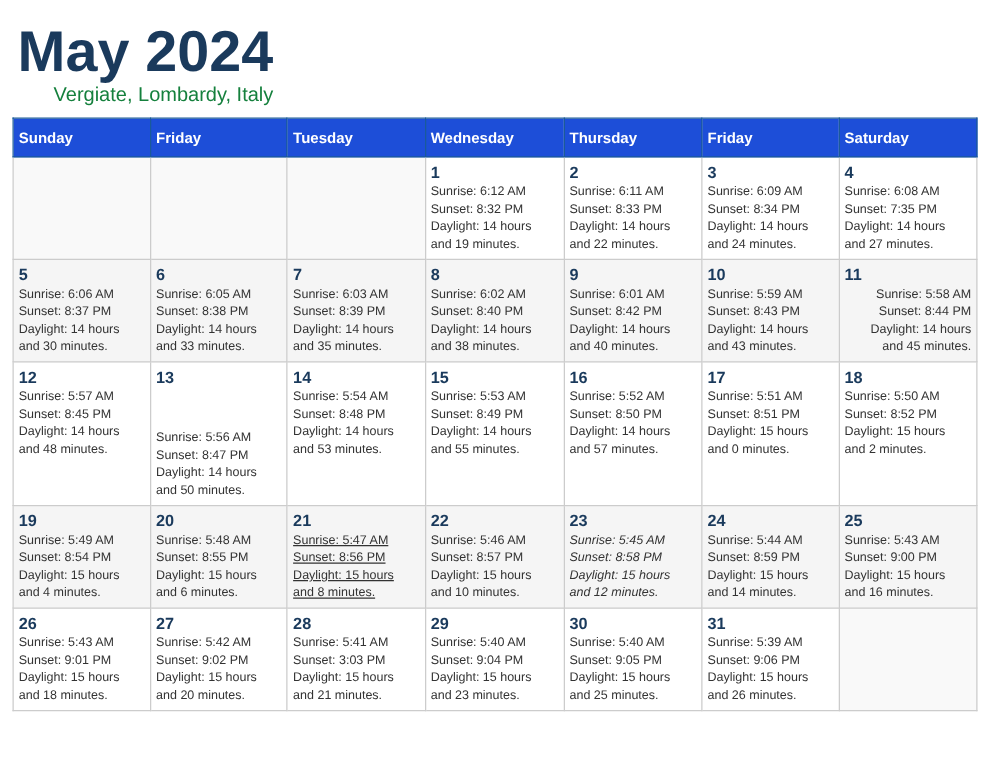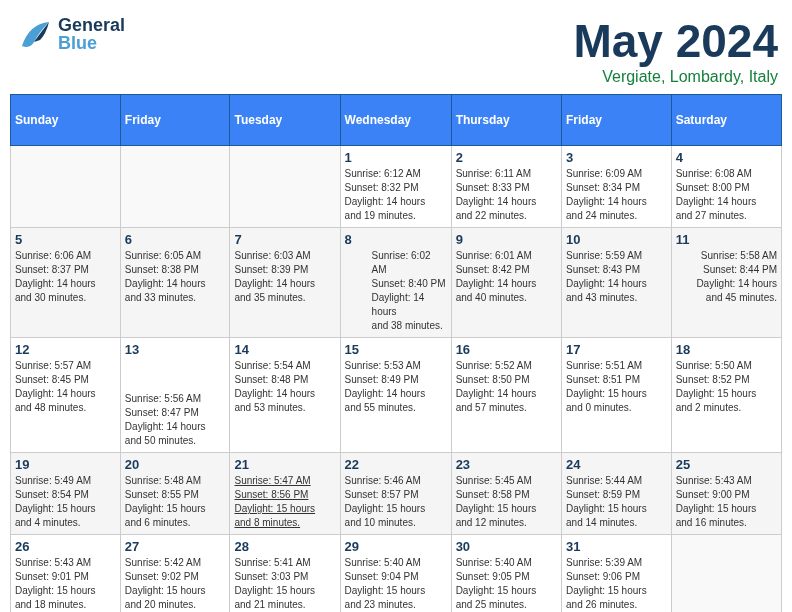--- a/index.html
+++ b/index.html
@@ -28,23 +28,23 @@
     .location-title {
       font-size: 16px;
       color: #15803d;
     }
     .calendar {
       width: 100%;
       border-collapse: collapse;
       font-size: 11px;
     }
     .calendar th {
-      background: #3b82f6;
+      background: #1d4ed8;
       color: #fff;
-      padding: 18px 4px;
+      padding: 8px 4px;
       text-align: left;
       font-size: 12px;
       border: 1px solid #1a5a9a;
     }
     .calendar td {
       border: 1px solid #ccc;
       vertical-align: top;
       padding: 4px;
       width: 113px;
       min-height: 80px;
@@ -92,30 +92,20 @@
       font-size: 18px;
       font-weight: bold;
       color: #4a9fd4;
       line-height: 1;
     }
   </style>
 </head>
 <body>
 
 <div class="header-area">
-  <div class="logo-container">
-    <svg class="logo-icon" viewBox="0 0 40 40">
-      <path d="M8,32 Q15,10 35,8 Q25,18 20,28 Q16,35 8,32Z" fill="#4a9fd4"></path>
-      <path d="M20,28 Q24,22 35,8 Q32,20 26,26Z" fill="#1a3a5c"></path>
-    </svg>
-    <div class="logo-words">
-      <span class="logo-general">General</span>
-      <span class="logo-blue">Blue</span>
-    </div>
-  </div>
   <div class="title-area">
     <div class="month-title">May 2024</div>
     <div class="location-title">Vergiate, Lombardy, Italy</div>
   </div>
 </div>
 
 <table class="calendar">
   <thead>
     <tr>
       <th>Sunday</th>
@@ -149,21 +139,21 @@
         <td>
           <span class="day-number">3</span>
           <div class="day-info" style="white-space: pre-line;">Sunrise: 6:09 AM
 Sunset: 8:34 PM
 Daylight: 14 hours
 and 24 minutes.</div>
         </td>
         <td>
           <span class="day-number">4</span>
           <div class="day-info" style="white-space: pre-line;">Sunrise: 6:08 AM
-Sunset: 8:00 PM
+Sunset: 7:35 PM
 Daylight: 14 hours
 and 27 minutes.</div>
         </td>
       </tr>
       <tr>
         <td>
           <span class="day-number">5</span>
           <div class="day-info" style="white-space: pre-line;">Sunrise: 6:06 AM
 Sunset: 8:37 PM
 Daylight: 14 hours
@@ -178,21 +168,21 @@
         </td>
         <td>
           <span class="day-number">7</span>
           <div class="day-info" style="white-space: pre-line;">Sunrise: 6:03 AM
 Sunset: 8:39 PM
 Daylight: 14 hours
 and 35 minutes.</div>
         </td>
         <td>
           <span class="day-number">8</span>
-          <div class="day-info" style="white-space: pre-line; margin-left: 27px;">Sunrise: 6:02 AM
+          <div class="day-info" style="white-space: pre-line;">Sunrise: 6:02 AM
 Sunset: 8:40 PM
 Daylight: 14 hours
 and 38 minutes.</div>
         </td>
         <td>
           <span class="day-number">9</span>
           <div class="day-info" style="white-space: pre-line;">Sunrise: 6:01 AM
 Sunset: 8:42 PM
 Daylight: 14 hours
 and 40 minutes.</div>
@@ -287,21 +277,21 @@
         </td>
         <td>
           <span class="day-number">22</span>
           <div class="day-info" style="white-space: pre-line;">Sunrise: 5:46 AM
 Sunset: 8:57 PM
 Daylight: 15 hours
 and 10 minutes.</div>
         </td>
         <td>
           <span class="day-number">23</span>
-          <div class="day-info" style="white-space: pre-line;">Sunrise: 5:45 AM
+          <div class="day-info" style="white-space: pre-line; font-style: italic;">Sunrise: 5:45 AM
 Sunset: 8:58 PM
 Daylight: 15 hours
 and 12 minutes.</div>
         </td>
         <td>
           <span class="day-number">24</span>
           <div class="day-info" style="white-space: pre-line;">Sunrise: 5:44 AM
 Sunset: 8:59 PM
 Daylight: 15 hours
 and 14 minutes.</div>

